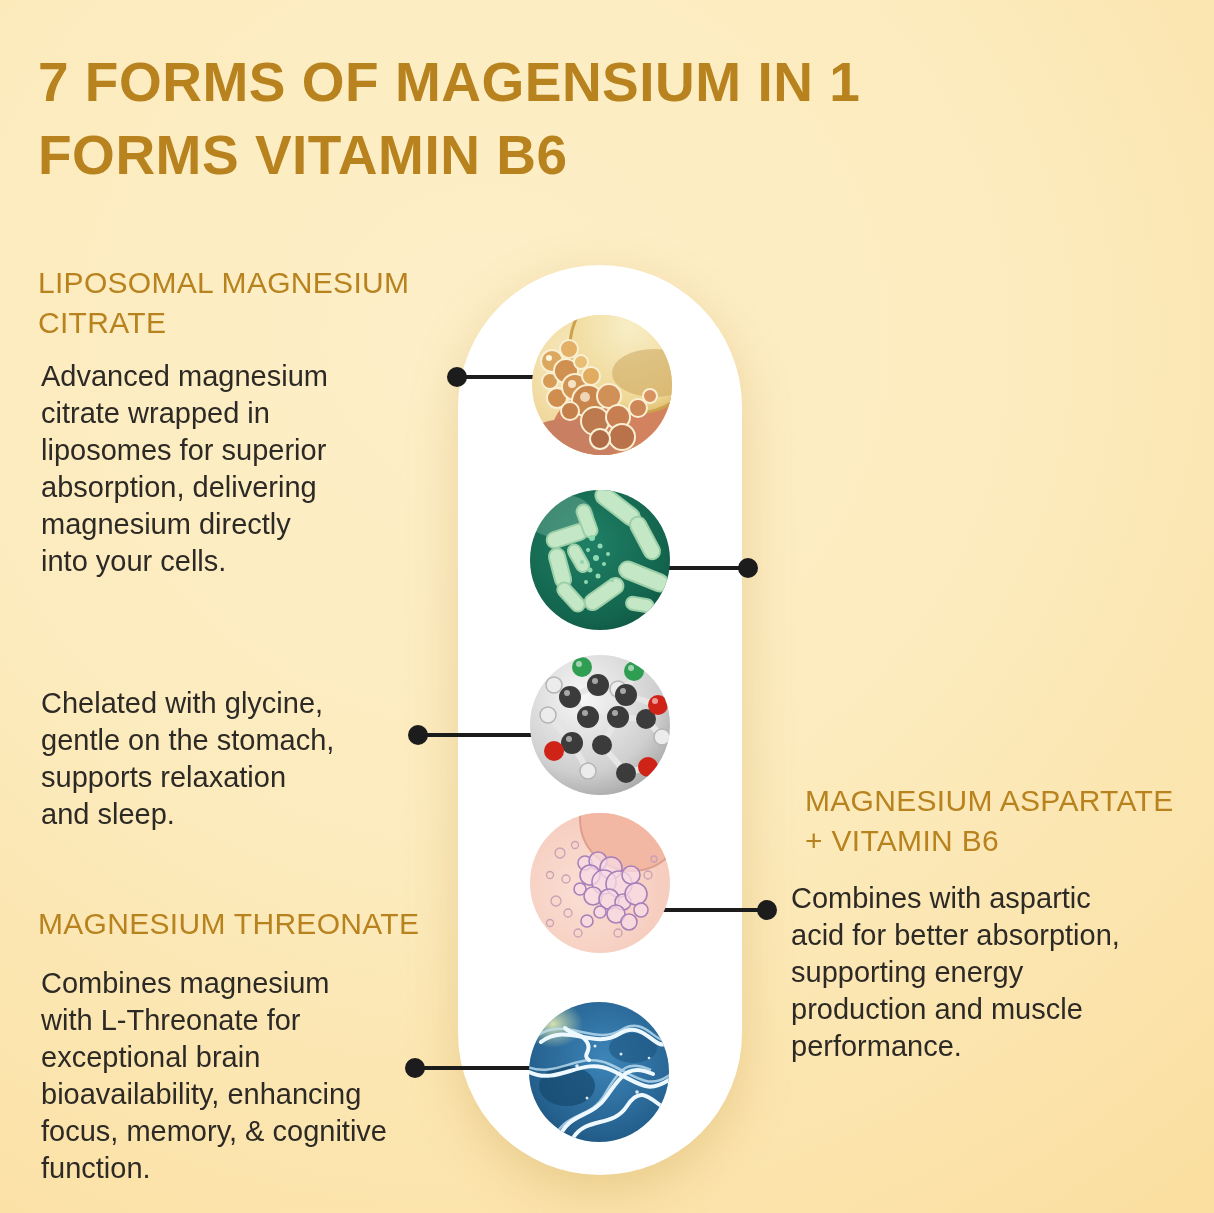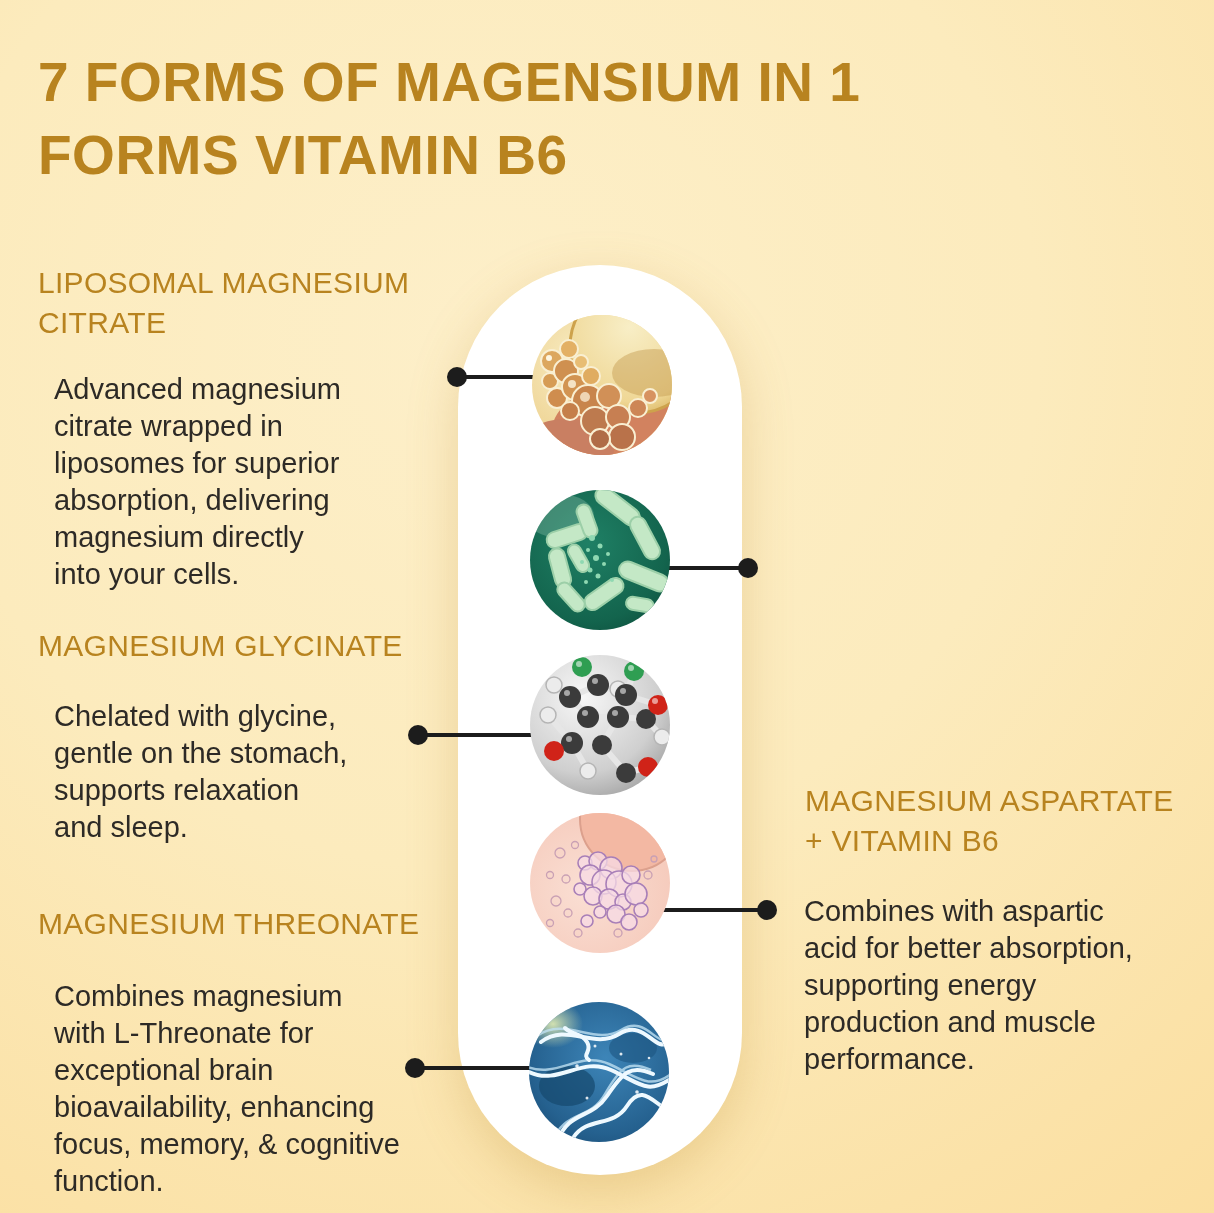--- a/index.html
+++ b/index.html
@@ -25,21 +25,21 @@
   .connector{position:absolute;height:4px;background:#1c1c1c;}
   .cdot{position:absolute;width:20px;height:20px;border-radius:50%;background:#1c1c1c;}
   .photo{position:absolute;width:140px;height:140px;}
   .photo svg{display:block;}
   .sec-heading{
     position:absolute;margin:0;
     font-size:30px;font-weight:normal;line-height:40px;
     color:#b8831f;letter-spacing:0.3px;white-space:pre-line;
   }
   .sec-body{
-    position:absolute;margin:16px;
+    position:absolute;margin:3px;
     font-size:29px;line-height:37px;color:#2d2a26;white-space:pre-line;
   }
 </style>
 </head>
 <body>
 
 <div class="canvas">
 
   <header class="page-title">
     <div>7 FORMS OF MAGENSIUM IN 1</div>
@@ -322,21 +322,20 @@
 
   <h2 class="sec-heading" style="left:38px;top:263px">LIPOSOMAL MAGNESIUM
 CITRATE</h2>
   <p class="sec-body" style="left:38px;top:355px">Advanced magnesium
 citrate wrapped in
 liposomes for superior
 absorption, delivering
 magnesium directly
 into your cells.</p>
 
-  <h2 class="sec-heading" style="left:38px;top:626px">MAGNESIUM GLYCINATE</h2>
   <p class="sec-body" style="left:38px;top:682px">Chelated with glycine,
 gentle on the stomach,
 supports relaxation
 and sleep.</p>
 
   <h2 class="sec-heading" style="left:38px;top:904px">MAGNESIUM THREONATE</h2>
   <p class="sec-body" style="left:38px;top:962px">Combines magnesium
 with L-Threonate for
 exceptional brain
 bioavailability, enhancing

